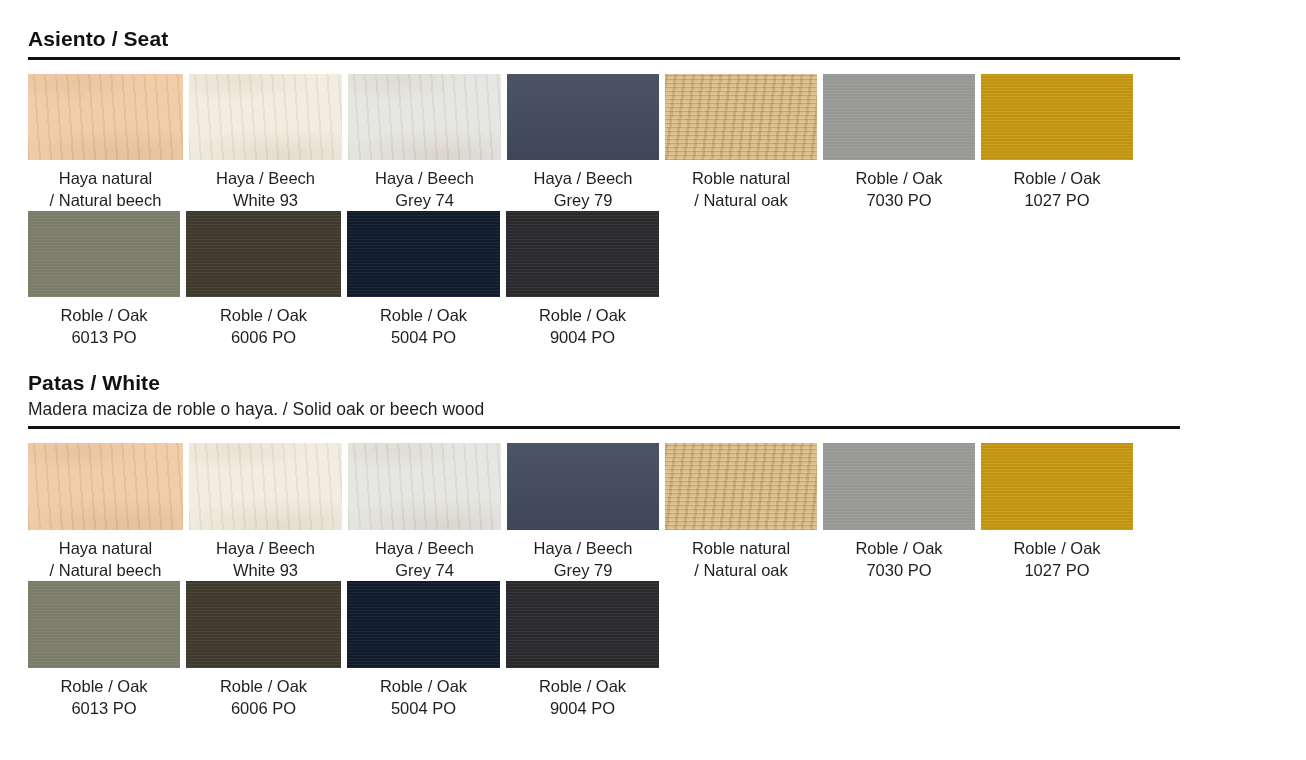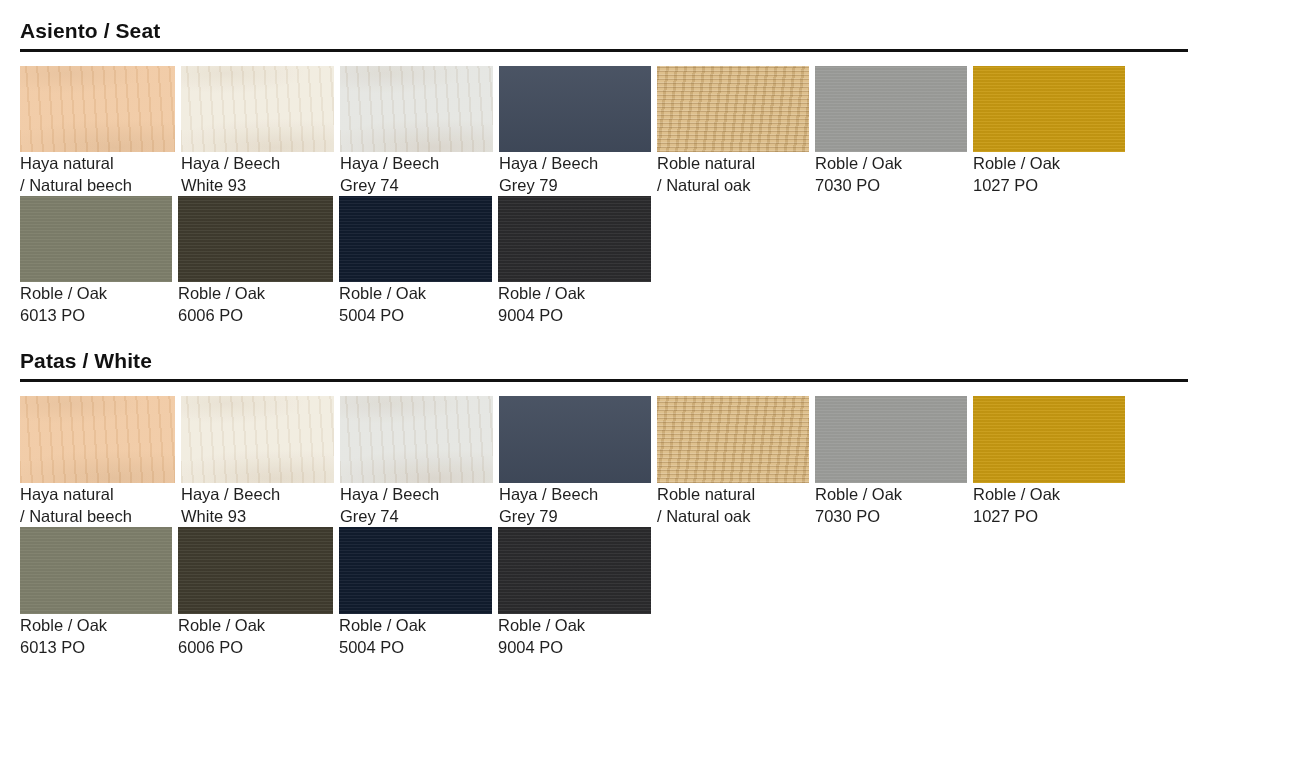--- a/index.html
+++ b/index.html
@@ -12,21 +12,21 @@
     height: 760px;
     font-family: "Liberation Sans", sans-serif;
     color: #1a1a1a;
     overflow: hidden;
   }
 
   .page {
     position: relative;
     width: 1208px;
     height: 760px;
-    padding: 0;
+    padding: 8px;
     box-sizing: border-box;
   }
 
   .section {
     padding: 0 20px;
     box-sizing: border-box;
   }
 
   .section-title {
     font-size: 21px;
@@ -65,24 +65,25 @@
   .swatch {
     width: 100%;
     height: 86px;
     position: relative;
     overflow: hidden;
     background-color: #ccc;
   }
   .grid.legs .swatch { height: 87px; }
 
   .caption {
-    text-align: left;
+    text-align: center;
     font-size: 16.5px;
     line-height: 22px;
     color: #1f1f1f;
+    margin-top: 7px;
     white-space: pre-line;
   }
 
   
   .tex {
     position: absolute;
     inset: 0;
   }
   
   .tex-oak {
@@ -222,20 +223,21 @@
             <div class="tex tex-paint"></div>
           </div>
           <div class="caption">Roble / Oak
 9004 PO</div>
         </div>
       </div>
   </div>
 
   <div class="section" style="padding-top:22px;">
     <h2 class="section-title">Patas / White</h2>
+    <p class="section-subtitle">Madera maciza de roble o haya. / Solid oak or beech wood</p>
     <div class="rule"></div>
     <div class="grid legs">
         <div class="cell" style="width: 161px;">
           <div class="swatch" style="background-color: rgb(240, 199, 159);">
             <div class="tex tex-beech"></div>
           </div>
           <div class="caption">Haya natural
 / Natural beech</div>
         </div>
         <div class="cell" style="width: 159px;">

